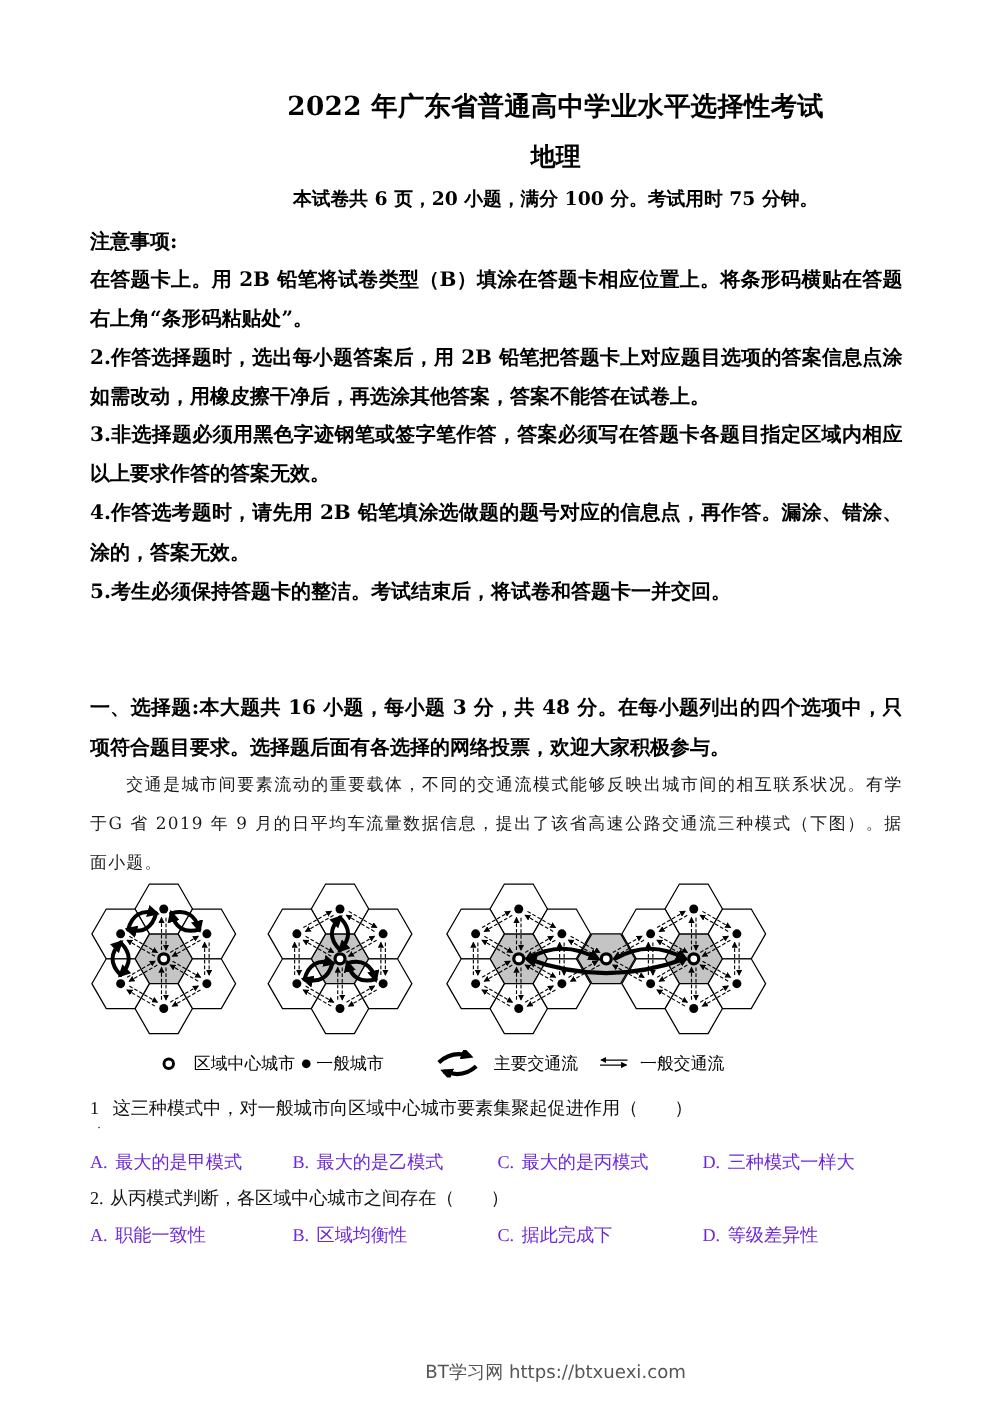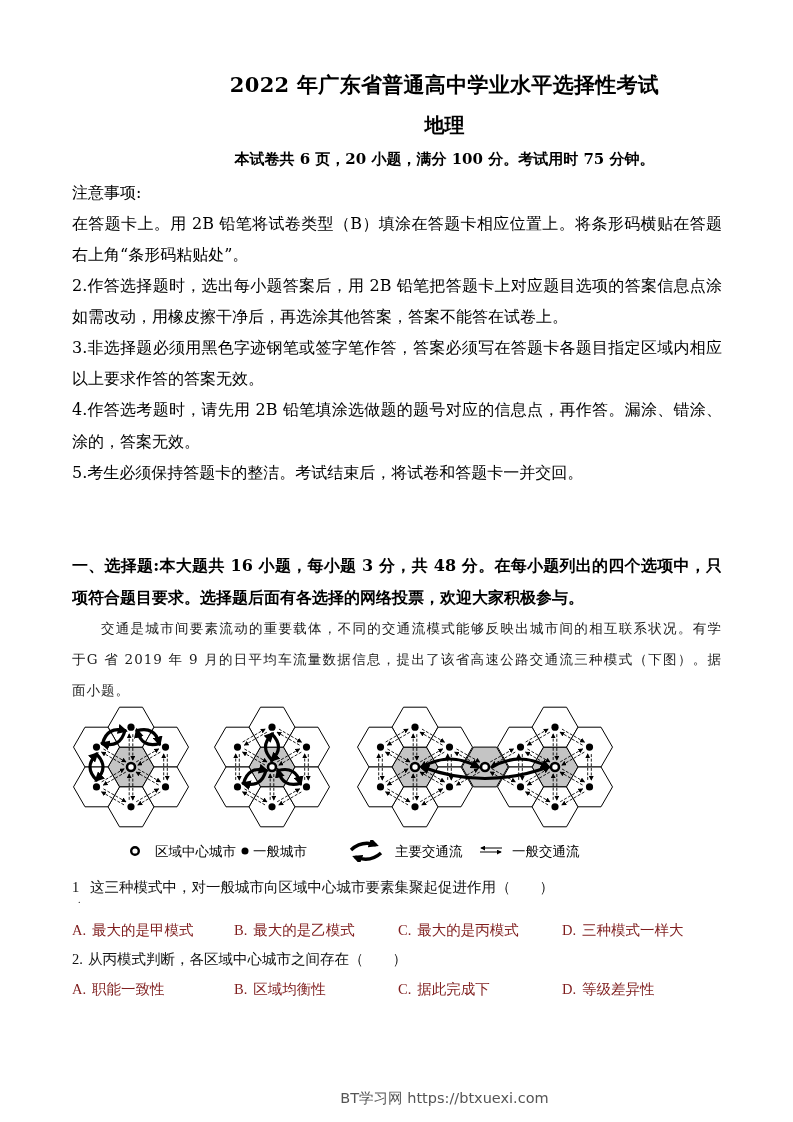--- a/index.html
+++ b/index.html
@@ -8,40 +8,40 @@
     background: #ffffff; color: #000;
     font-family: "DejaVu Serif", "Liberation Serif", serif;
   }
   .abs { position: absolute; }
   .center-line { left: 0; width: 793px; text-align: center; white-space: nowrap; padding-left: 48px; }
   #title { top: 70px; height: 30px; line-height: 30px; font-size: 21px; font-weight: bold; letter-spacing: 0.3px; }
   #subject { top: 111px; height: 28px; line-height: 28px; font-size: 20px; font-weight: bold; }
   #exam-info { top: 148px; height: 22px; line-height: 22px; font-size: 15px; font-weight: bold; }
 
   .block { position: absolute; left: 72px; width: 650px; }
-  .notice-block { top: 176.5px; font-weight: normal; font-size: 16px; }
+  .notice-block { top: 176.5px; font-weight: bold; font-size: 16px; }
   .notice-block .ln { height: 31.15px; line-height: 31.15px; overflow: hidden; }
   .section-block { top: 550.4px; font-weight: bold; font-size: 16px; }
   .section-block .ln { height: 31.15px; line-height: 31.15px; overflow: hidden; }
   .j { text-align: justify; text-align-last: justify; }
 
   .passage-block { top: 612.5px; font-size: 13.5px; color: #1a1a1a; letter-spacing: 1px; }
   .passage-block .ln { height: 31px; line-height: 31px; overflow: hidden; }
   .passage-block .indent { padding-left: 29px; }
 
   #figure-svg { position: absolute; left: 0; top: 695px; width: 793px; height: 145px; }
 
   .legend-label { position: absolute; top: 842px; height: 18px; line-height: 18px; font-size: 13.5px;
     font-family: "DejaVu Sans", "Liberation Sans", sans-serif; white-space: nowrap; }
   .legend-icon { position: absolute; }
 
   .q-line { position: absolute; height: 20px; line-height: 20px; font-size: 14.5px; white-space: nowrap;
     font-family: "Liberation Serif", "DejaVu Serif", serif; color: #111; }
   .opt { position: absolute; height: 20px; line-height: 20px; font-size: 14.5px; white-space: nowrap;
-    font-family: "Liberation Serif", "DejaVu Serif", serif; color: #7f1d1d; }
+    font-family: "Liberation Serif", "DejaVu Serif", serif; color: #6d28d9; }
   .opt .letter { margin-right: 6px; }
 
   #watermark { top: 1088px; height: 20px; line-height: 20px; font-size: 14.5px; color: #555555;
     font-family: "DejaVu Sans", "Liberation Sans", sans-serif; }
 </style>
 </head>
 <body>
 
 <div id="page">
 

